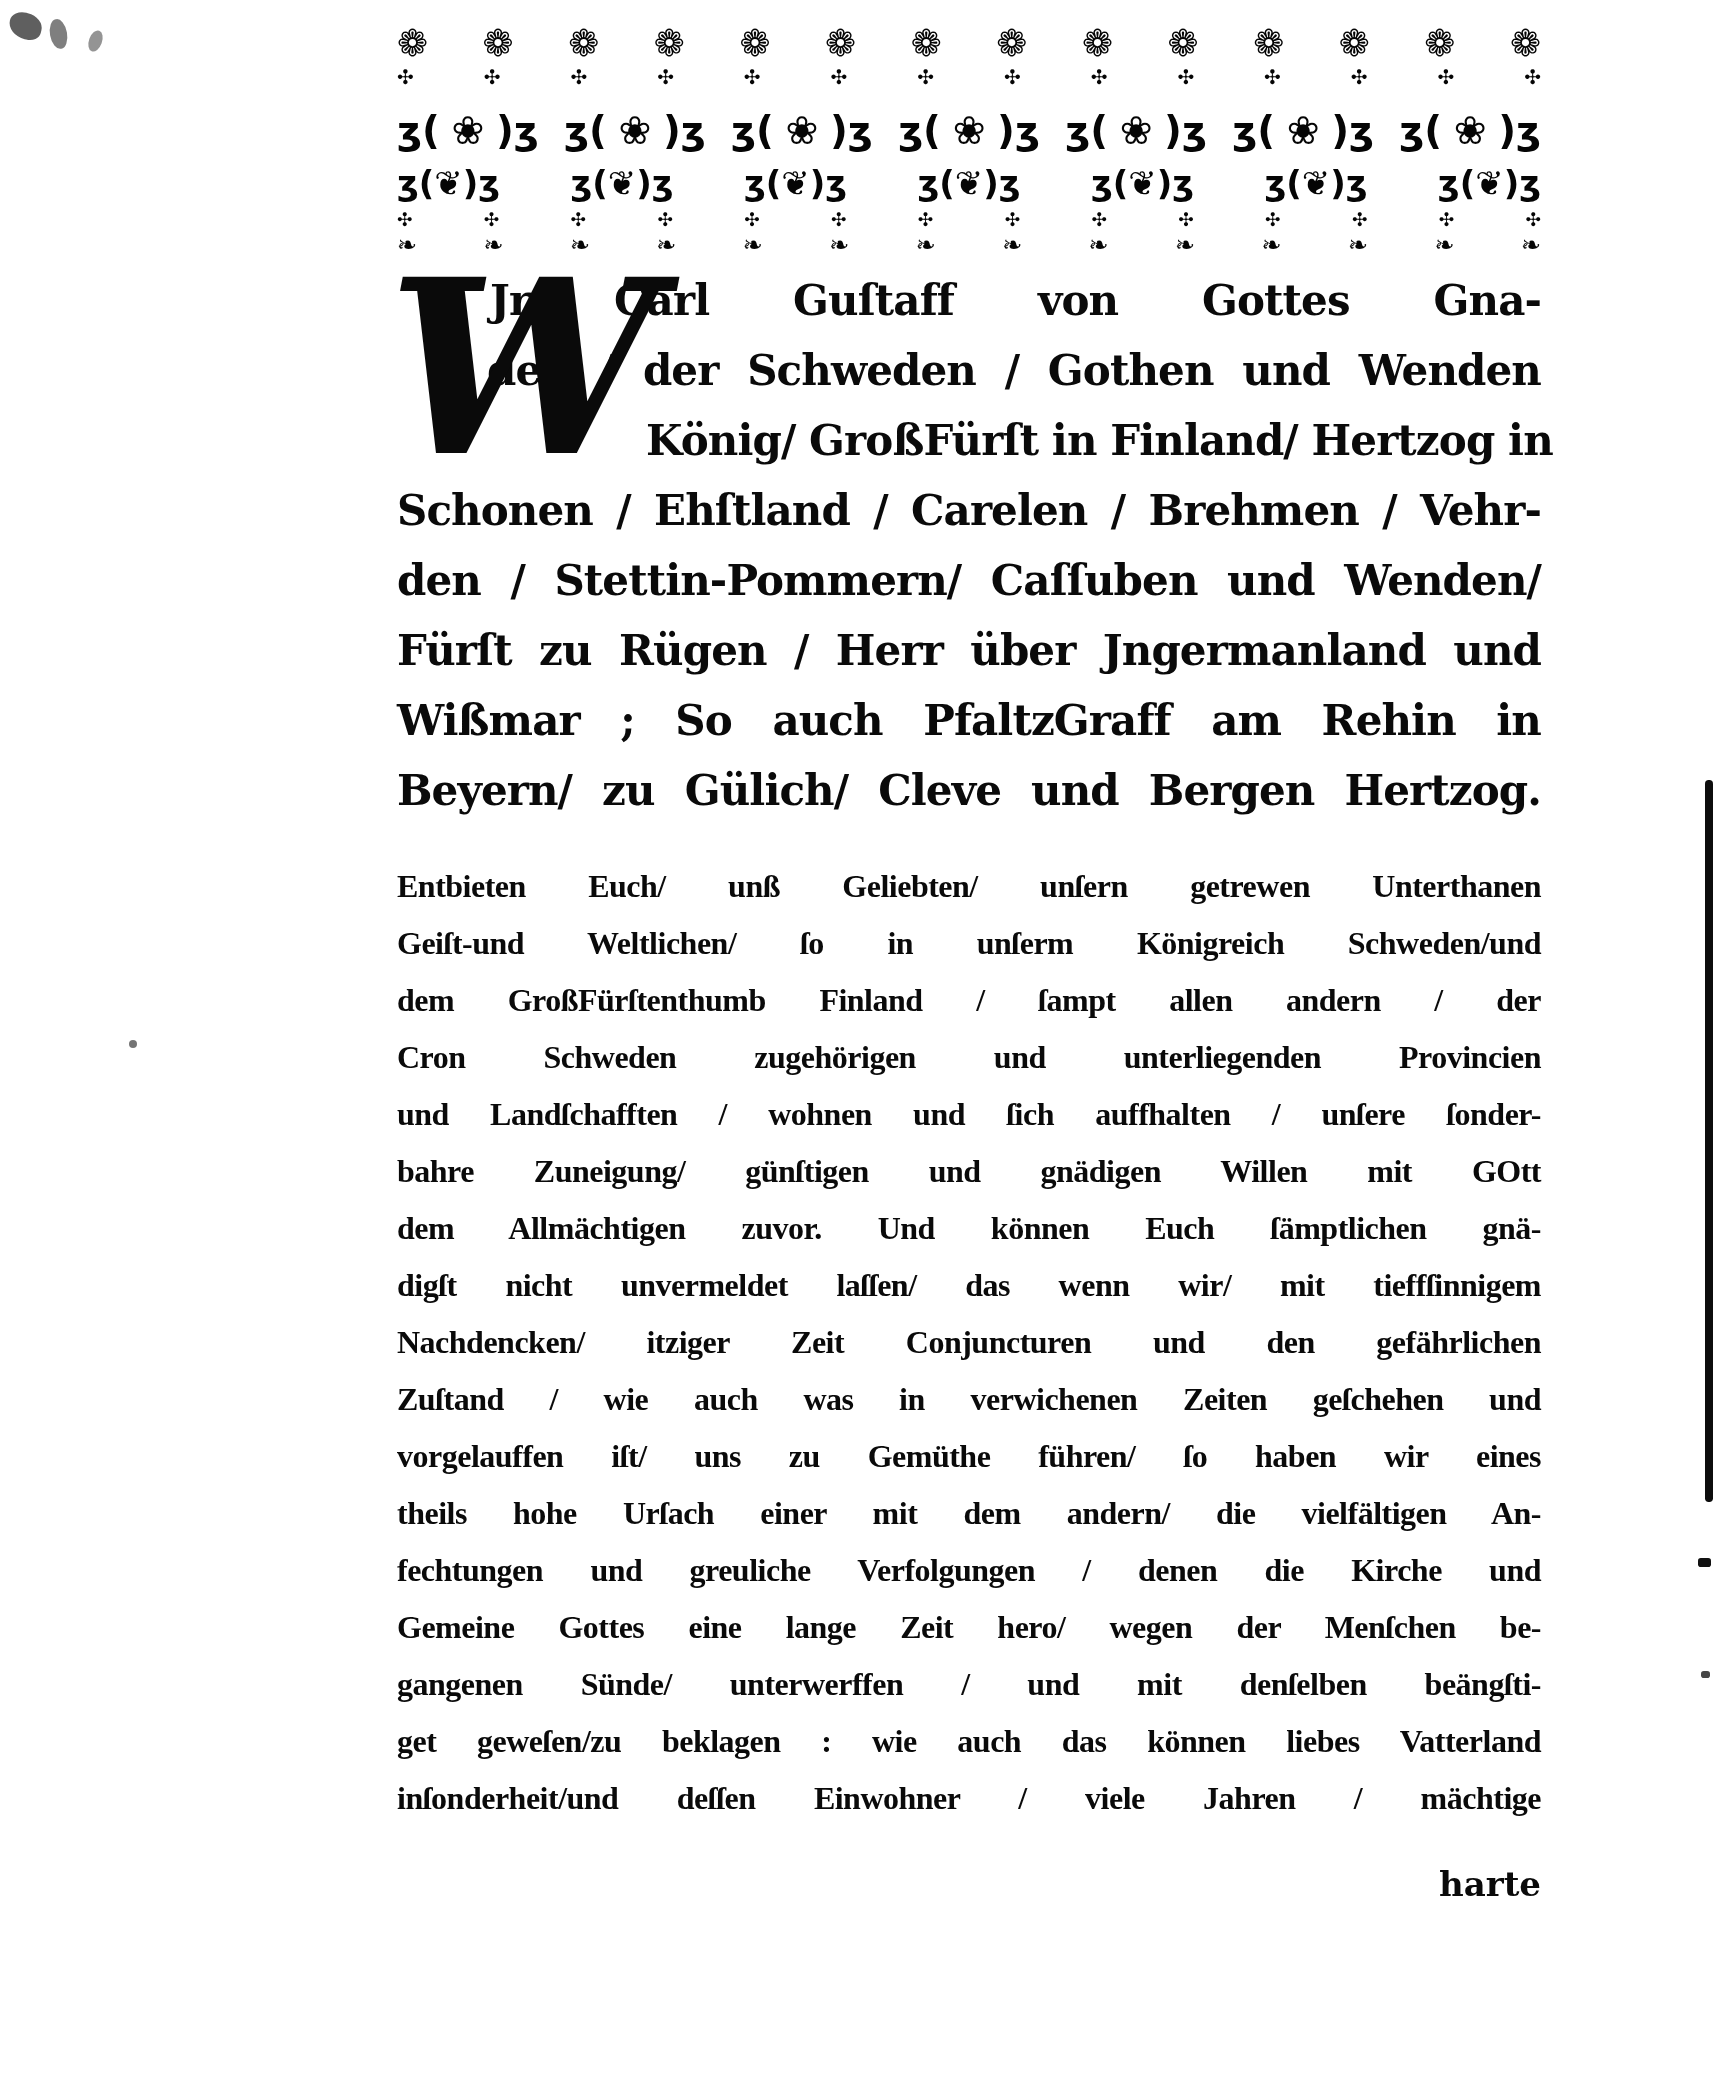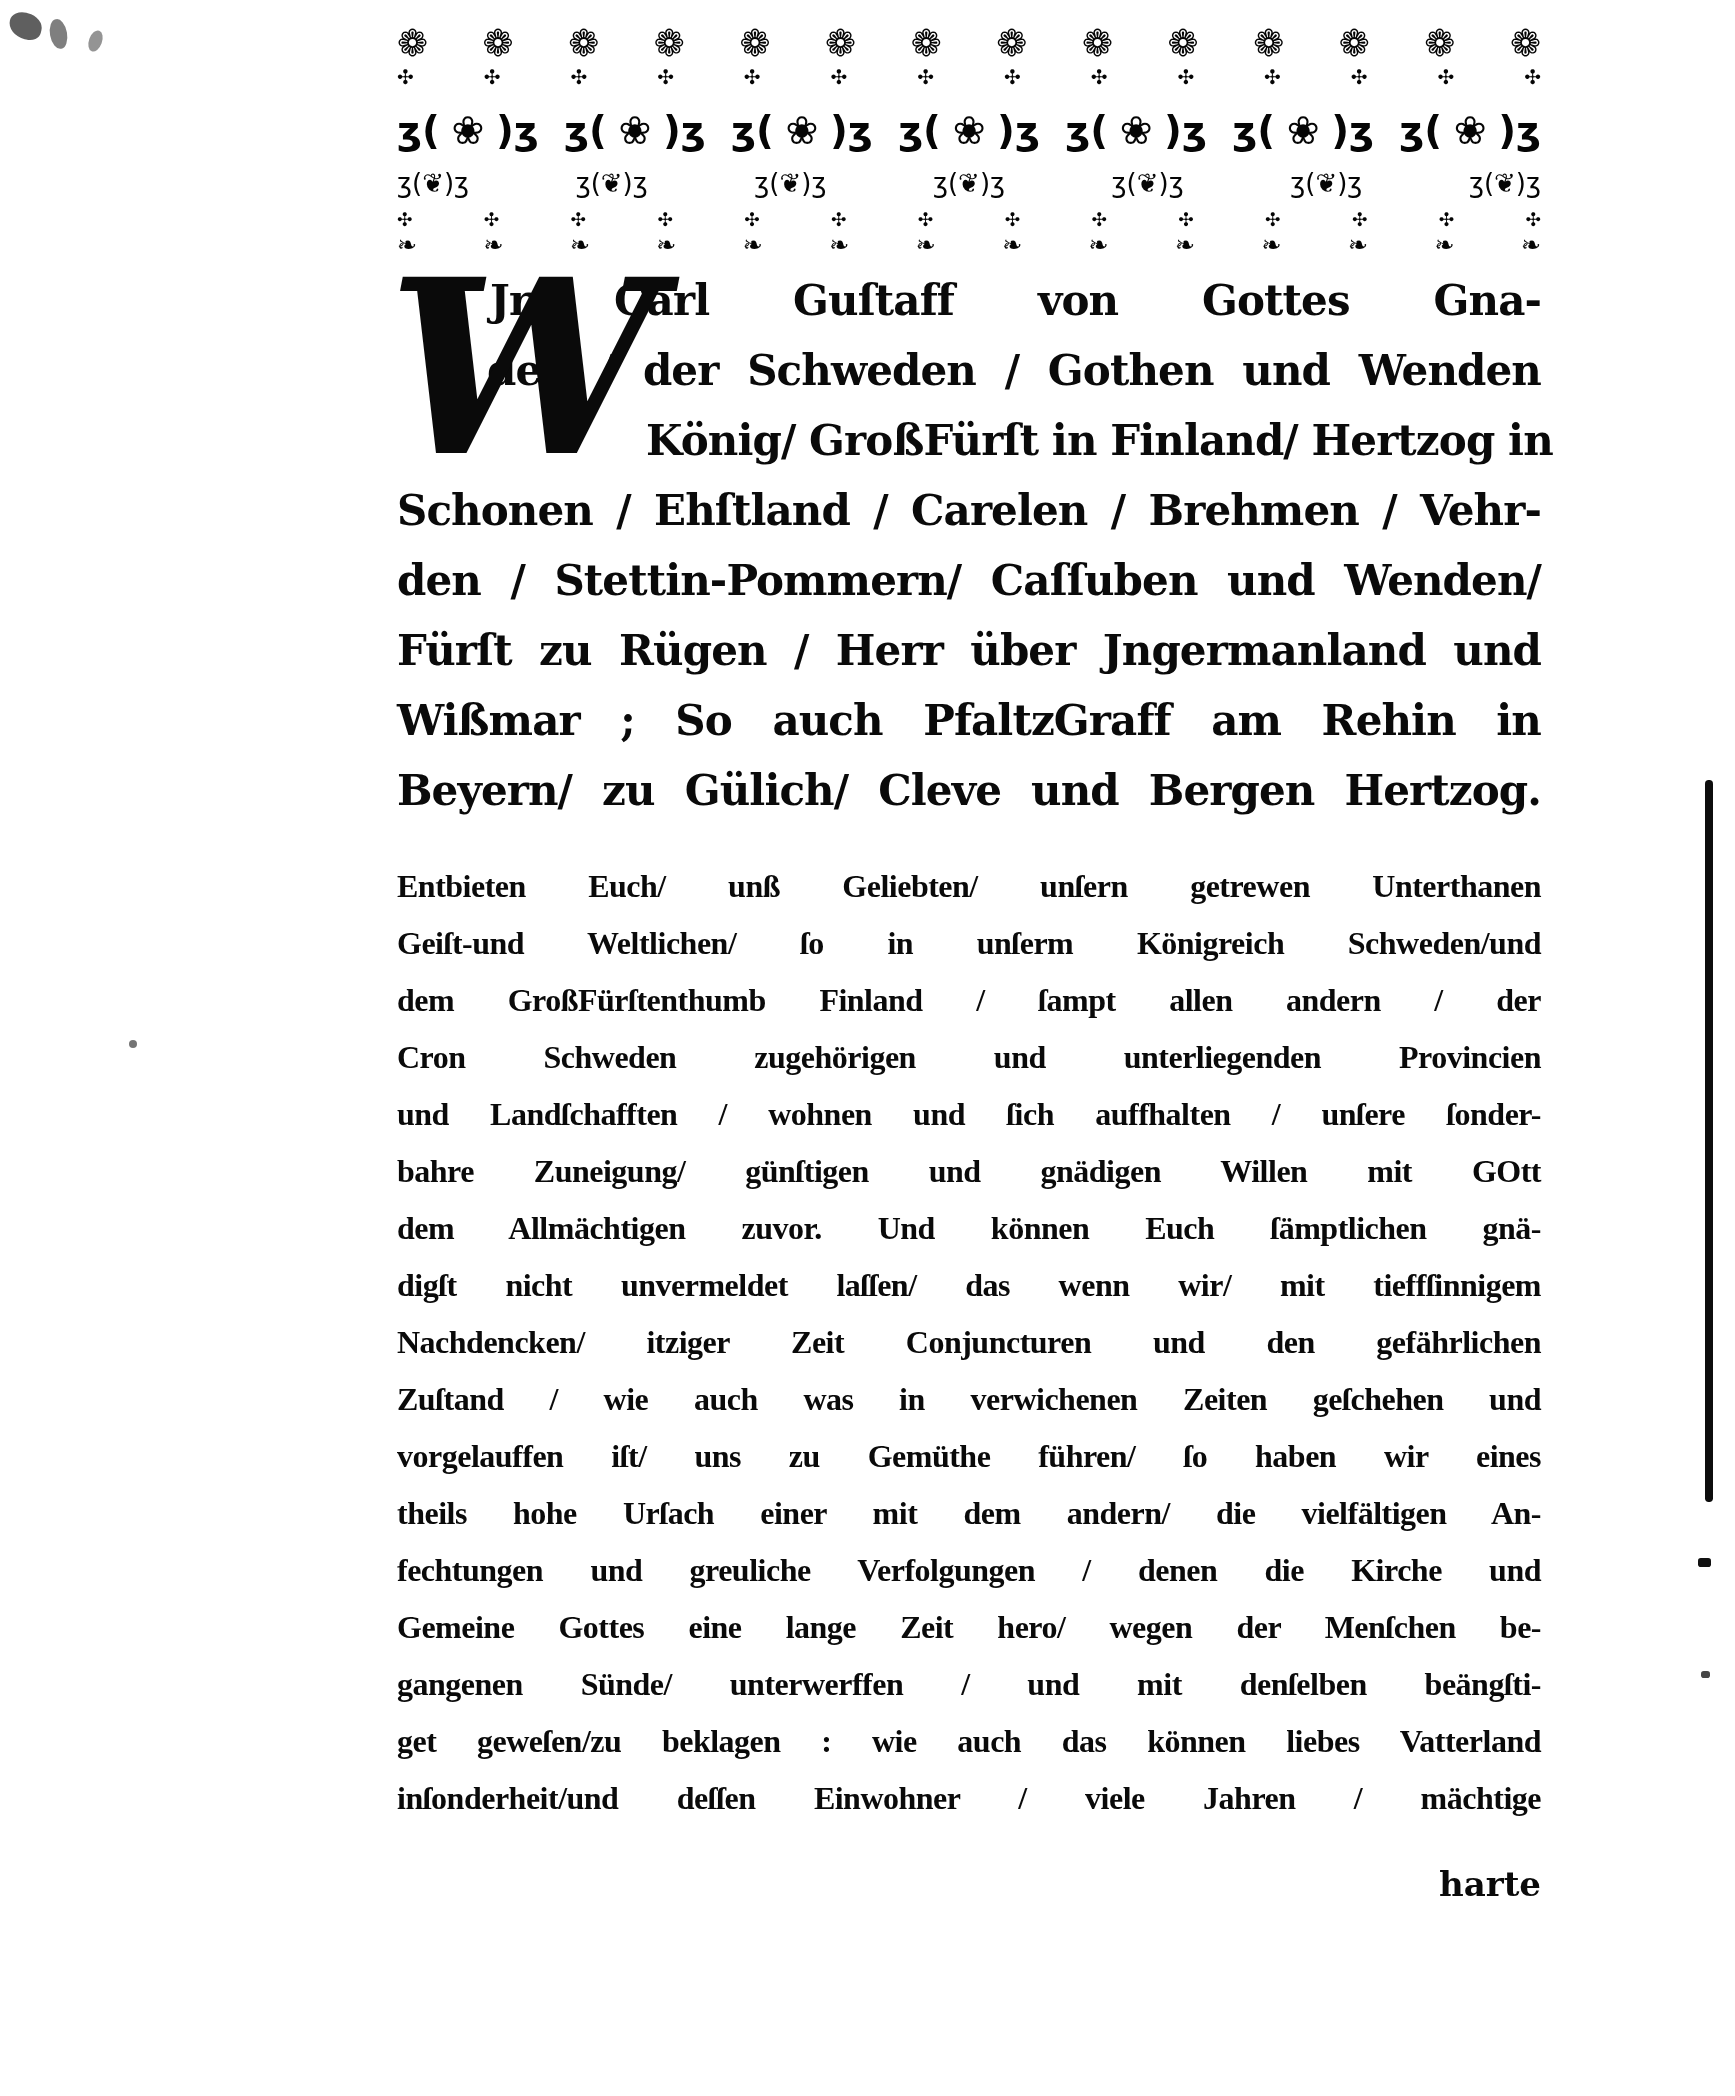--- a/index.html
+++ b/index.html
@@ -24,21 +24,21 @@
   .orn {
     text-align: justify;
     -moz-text-align-last: justify;
     text-align-last: justify;
     white-space: nowrap;
     overflow: hidden;
   }
   .orn.r1 { font-size: 37px; line-height: 42px; }
   .orn.r2 { font-size: 20px; line-height: 24px; }
   .orn.r3 { font-size: 39px; line-height: 52px; font-weight: bold; margin-top: 16px; }
-  .orn.r4 { font-size: 26px; line-height: 52px; font-weight: normal; }
+  .orn.r4 { font-size: 34px; line-height: 52px; font-weight: bold; }
   .orn.r5 { font-size: 18.5px; line-height: 22px; }
   .orn.r6 { font-size: 24px; line-height: 29.5px; }
 
   
   .heading {
     position: absolute;
     left: 397px; top: 266px;
     width: 1144px;
     font-weight: bold;
     font-size: 42px;

